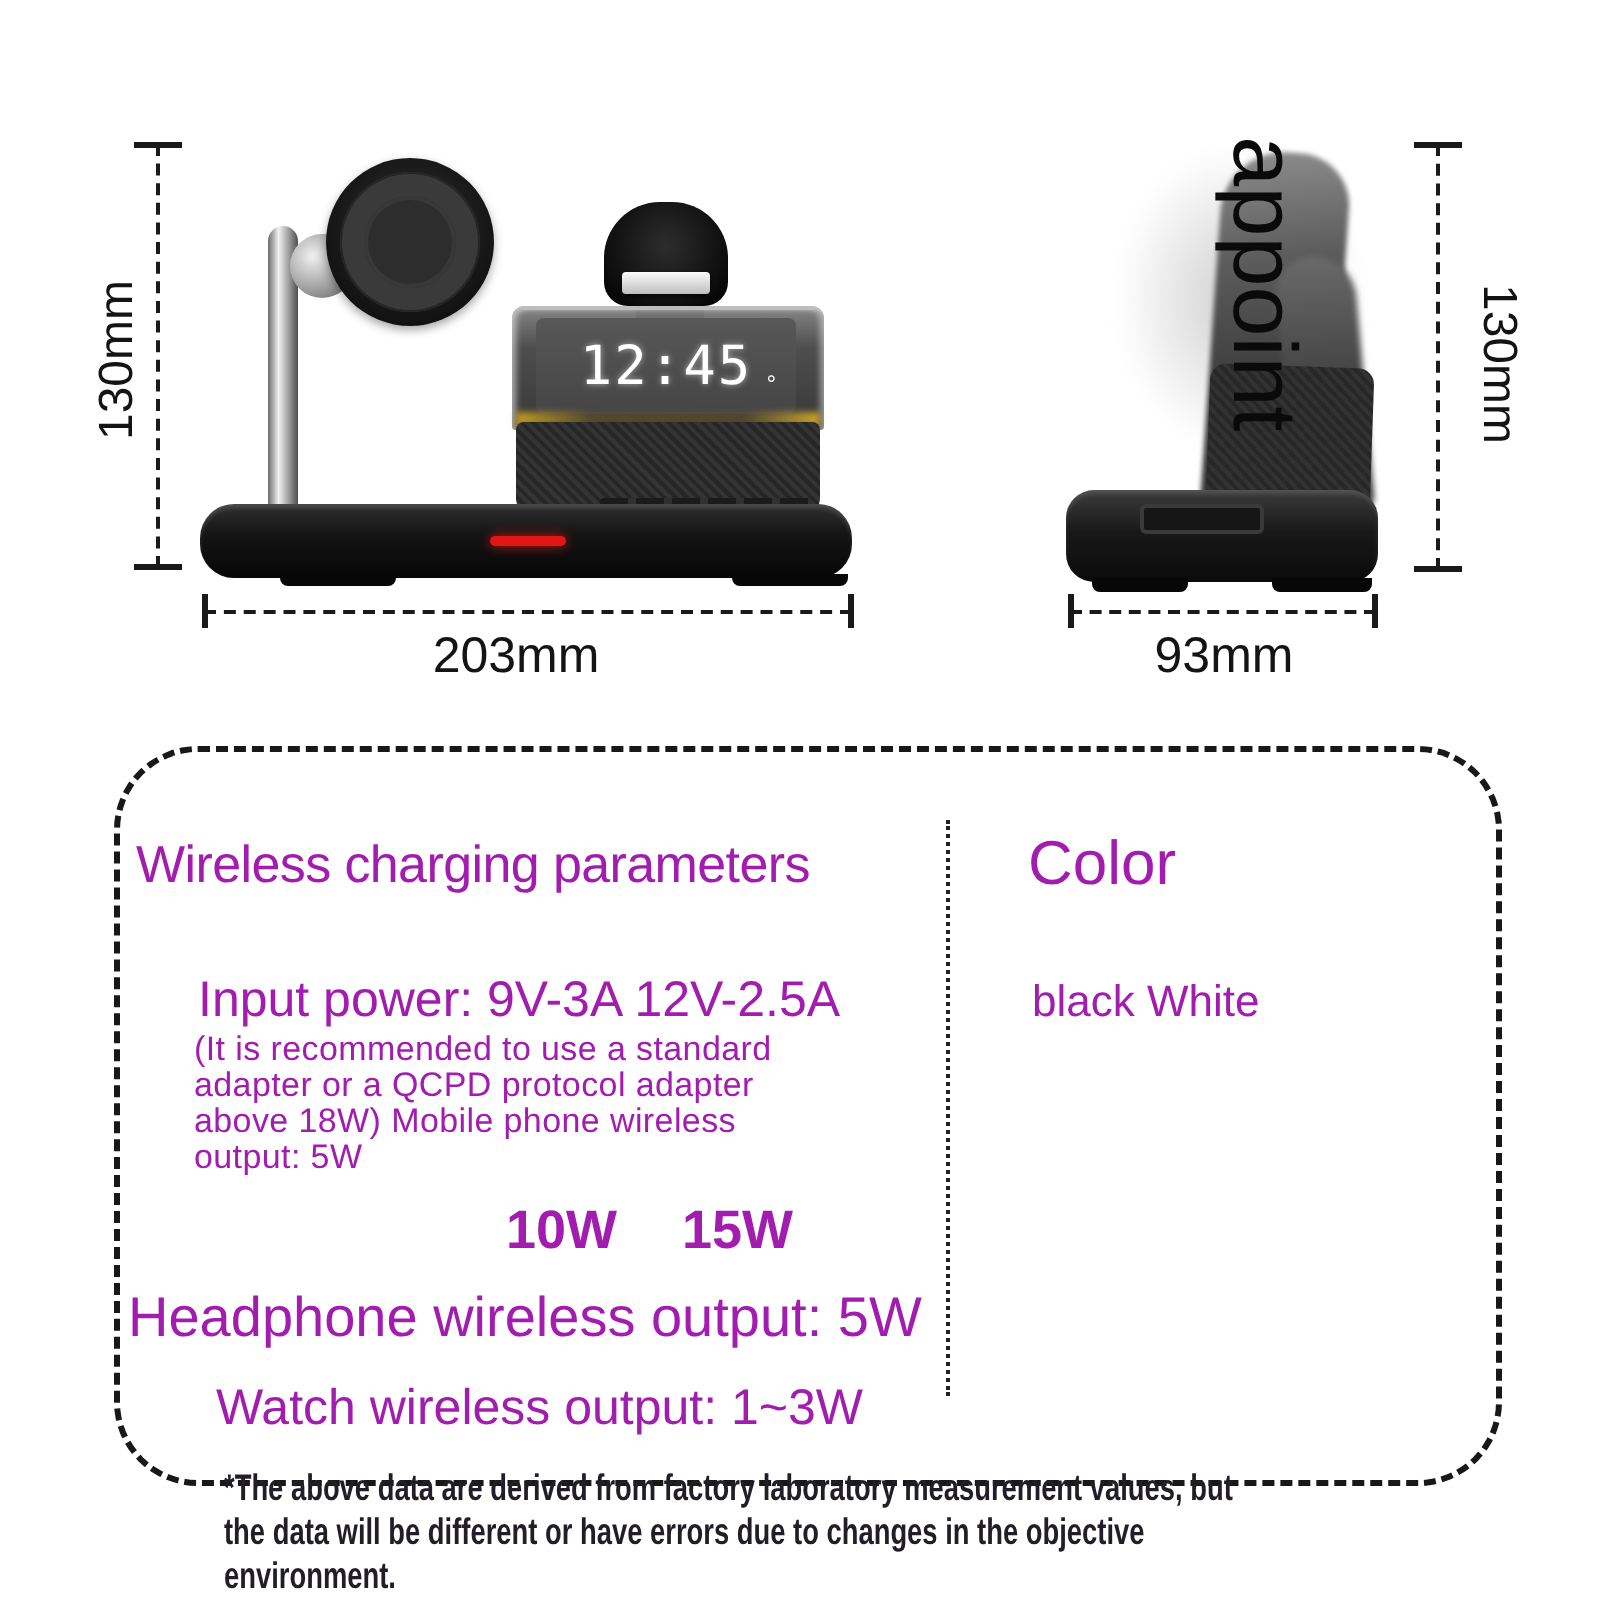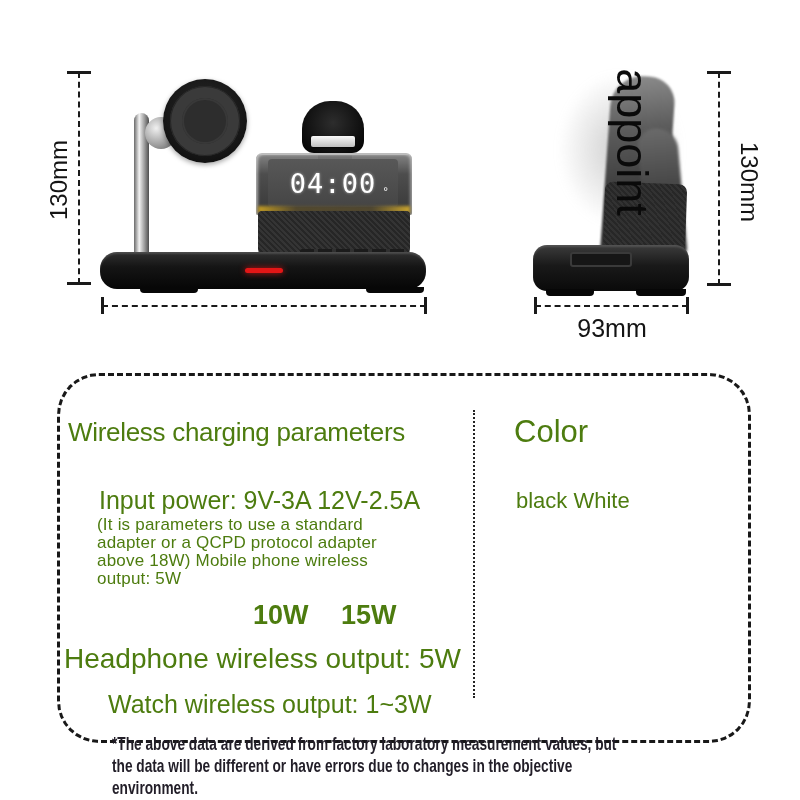--- a/index.html
+++ b/index.html
@@ -69,21 +69,21 @@
   .base-side{left:533px;top:245px;width:156px;height:46px;border-radius:14px;
         background:linear-gradient(180deg,#3c3c3c,#191919 45%,#0a0a0a);
         box-shadow:inset 0 2px 2px rgba(255,255,255,.12);}
   .slot{left:570px;top:252px;width:58px;height:11px;background:#161616;border:2px solid #3a3a3a;border-radius:3px;}
   .watermark{left:632px;top:142px;transform:translate(-50%,-50%) rotate(90deg);
         font-size:45px;color:#0a0a0a;white-space:nowrap;}
 
   
   .spec-box{left:57px;top:373px;width:688px;height:364px;border:3px dashed #181818;border-radius:42px;}
   .divider{left:473px;top:410px;height:288px;width:0;border-left:2px dotted #222;}
-  .t{white-space:nowrap;color:#4d7c0f;}
+  .t{white-space:nowrap;color:#a21caf;}
   .spec-title{left:68px;top:417px;font-size:26px;letter-spacing:-0.3px;}
   .input-power{left:99px;top:486px;font-size:25px;}
   .note{left:97px;top:516px;font-size:17px;line-height:18px;letter-spacing:.2px;color:#202020;}
   .lvl{font-size:27px;top:600px;font-weight:bold;}
   .lvl-10{left:253px;} .lvl-15{left:341px;text-align:right;}
   .headphone{left:64px;top:643px;font-size:28px;}
   .watch-out{left:108px;top:690px;font-size:25px;}
   .color-title{left:514px;top:414px;font-size:31px;}
   .color-value{left:516px;top:488px;font-size:22px;}
   .footnote{left:112px;top:733px;font-size:18.5px;line-height:22px;font-weight:600;color:#221e28;
@@ -100,40 +100,41 @@
     <div class="abs pad-outer">
       <div class="pad-mid">
         <div class="pad-inner"></div>
       </div>
     </div>
     <div class="abs watch-arm"></div>
     <div class="abs watch-head"></div>
     <div class="abs watch-bar"></div>
     <div class="abs clock-glass"></div>
     <div class="abs clock-panel">
-      <span class="clock-digits">04:00</span>
+      <span class="clock-digits">12:45</span>
       <span class="clock-degree">°</span>
     </div>
     <div class="abs clock-glow"></div>
     <div class="abs fabric"></div>
     <div class="abs fabric-trim"></div>
     <div class="abs base-front"></div>
     <div class="abs red-light"></div>
     <div class="abs foot" style="left:140px;top:287px;width:58px;"></div>
     <div class="abs foot" style="left:366px;top:287px;width:58px;"></div>
   </div>
 
   <div class="abs dimline-v" style="left:78px;top:72px;height:212px;"></div>
   <div class="abs cap-h" style="left:67px;top:71px;width:24px;"></div>
   <div class="abs cap-h" style="left:67px;top:282px;width:24px;"></div>
   <div class="abs dimlabel rot-ccw" style="left:59px;top:180px;">130mm</div>
 
   <div class="abs dimline-h" style="left:102px;top:305px;width:324px;"></div>
   <div class="abs cap-v" style="left:101px;top:297px;height:17px;"></div>
   <div class="abs cap-v" style="left:424px;top:297px;height:17px;"></div>
+  <div class="abs dimlabel" style="left:196px;top:314px;width:124px;text-align:center;font-size:25px;">203mm</div>
 
   <div>
     <div class="abs haze"></div>
     <div class="abs tower-main"></div>
     <div class="abs tower-lobe"></div>
     <div class="abs tower-fabric"></div>
     <div class="abs base-side"></div>
     <div class="abs slot"></div>
     <div class="abs foot" style="left:546px;top:289px;width:48px;height:7px;"></div>
     <div class="abs foot" style="left:636px;top:289px;width:50px;height:7px;"></div>
@@ -149,21 +150,21 @@
   <div class="abs cap-v" style="left:534px;top:297px;height:17px;"></div>
   <div class="abs cap-v" style="left:686px;top:297px;height:17px;"></div>
   <div class="abs dimlabel" style="left:553px;top:314px;width:118px;text-align:center;font-size:25px;">93mm</div>
 
   <div class="abs spec-box"></div>
   <div class="abs divider"></div>
 
   <div class="abs t spec-title">Wireless charging parameters</div>
   <div class="abs t input-power">Input power: 9V-3A 12V-2.5A</div>
   <div class="abs note">
-    <div class="t">(It is parameters to use a standard</div>
+    <div class="t">(It is recommended to use a standard</div>
     <div class="t">adapter or a QCPD protocol adapter</div>
     <div class="t">above 18W) Mobile phone wireless</div>
     <div class="t">output: 5W</div>
   </div>
   <div class="abs t lvl lvl-10">10W</div>
   <div class="abs t lvl lvl-15">15W</div>
   <div class="abs t headphone">Headphone wireless output: 5W</div>
   <div class="abs t watch-out">Watch wireless output: 1~3W</div>
 
   <div class="abs t color-value">black White</div>

